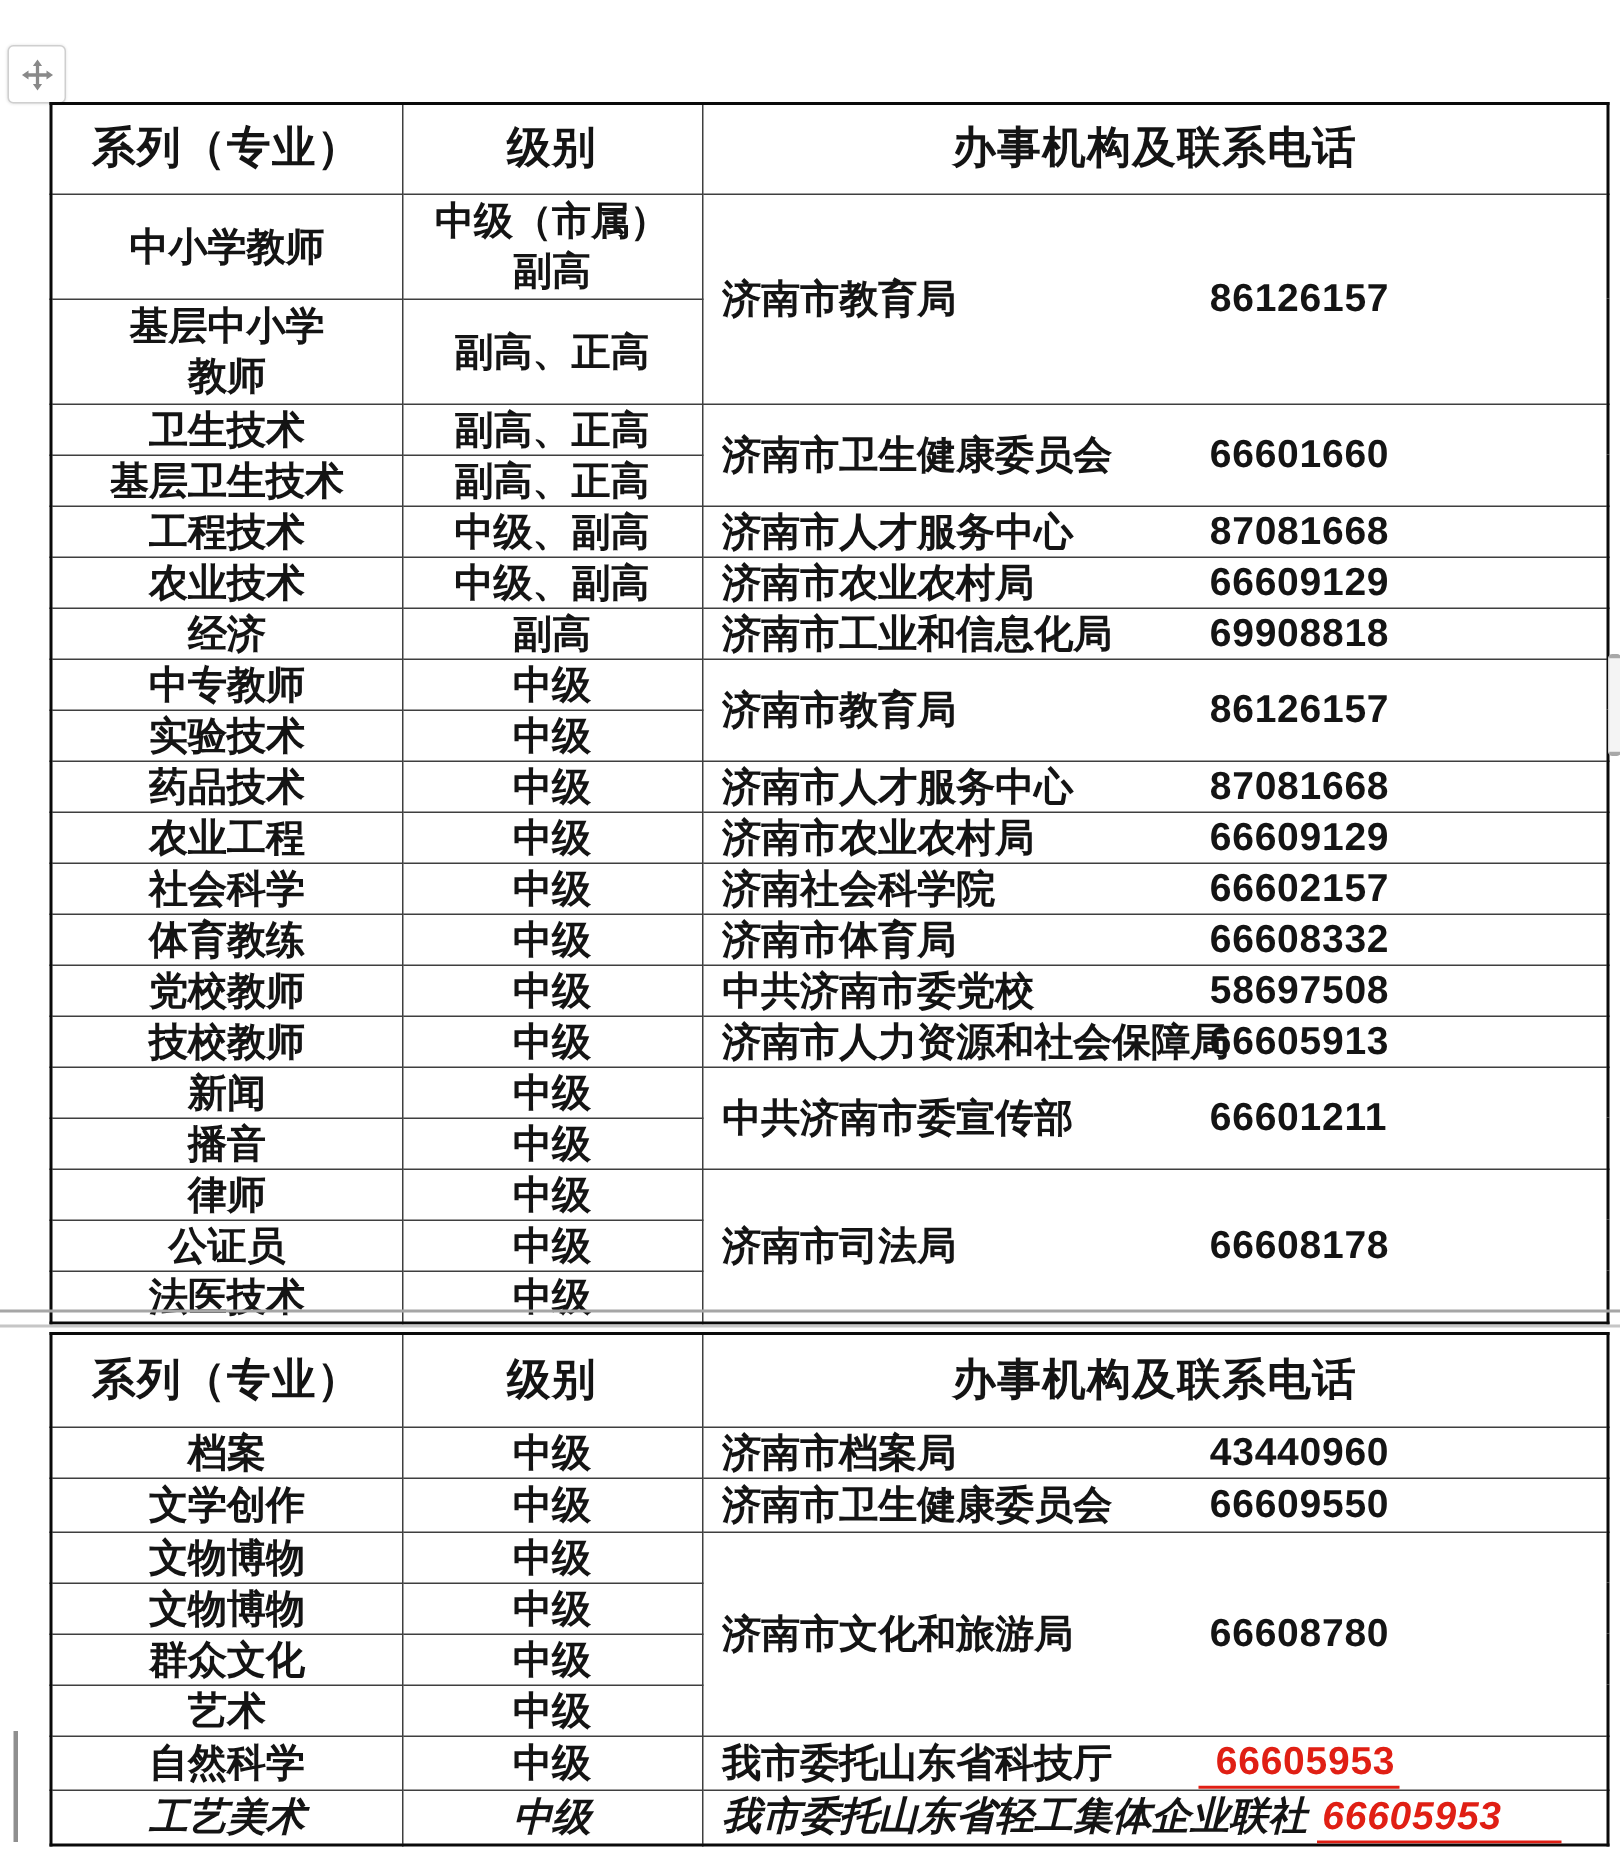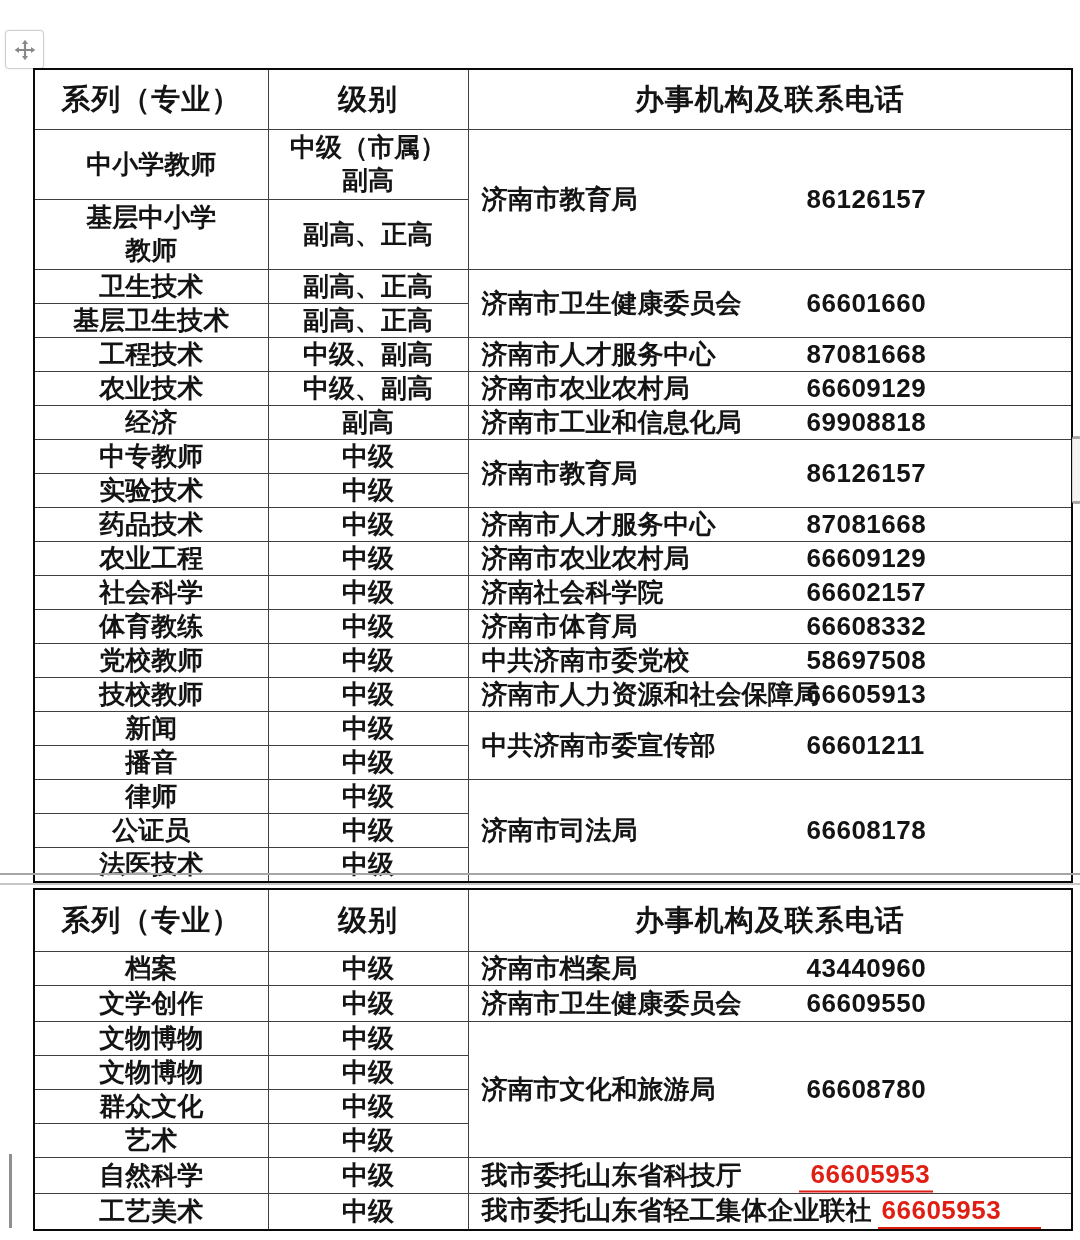--- a/index.html
+++ b/index.html
@@ -212,21 +212,21 @@
           </tr>
           <tr style="height: 34px;">
             <td><span>艺术</span></td>
             <td><span>中级</span></td>
           </tr>
           <tr style="height: 36px;">
             <td><span>自然科学</span></td>
             <td><span>中级</span></td>
             <td class="cell-office" rowspan="1"><span class="office-name">我市委托山东省科技厅</span><span class="office-phone red" style="left: 330px; padding-left: 12px; padding-right: 3px;">66605953</span></td>
           </tr>
-          <tr style="height: 36px;">
+          <tr style="height: 36px; font-style: italic;">
             <td><span>工艺美术</span></td>
             <td><span>中级</span></td>
             <td class="cell-office" rowspan="1"><span class="office-name">我市委托山东省轻工集体企业联社</span><span class="office-phone red inlinephone" style="margin-left: 6px; padding-left: 4px; padding-right: 40px;">66605953</span></td>
           </tr>
         </tbody>
       </table>
     </div>
 
   <div class="scroll-thumb"></div>
 

